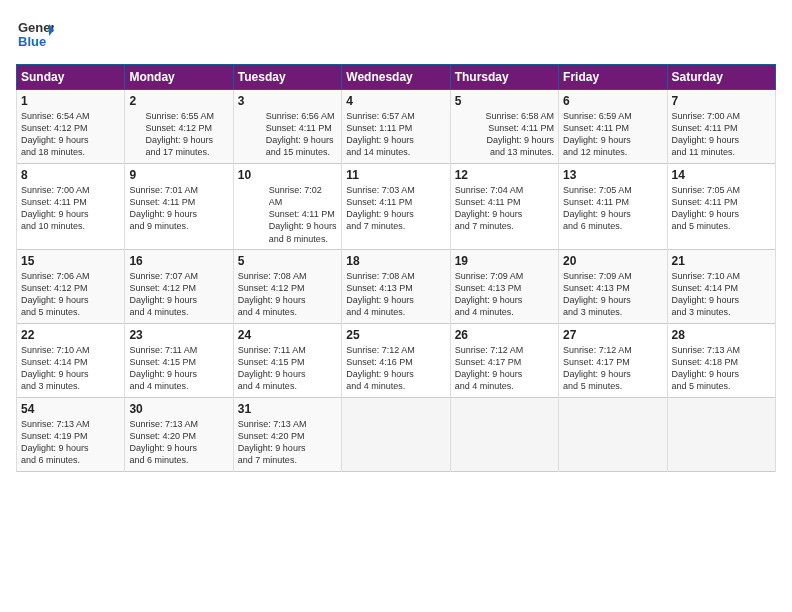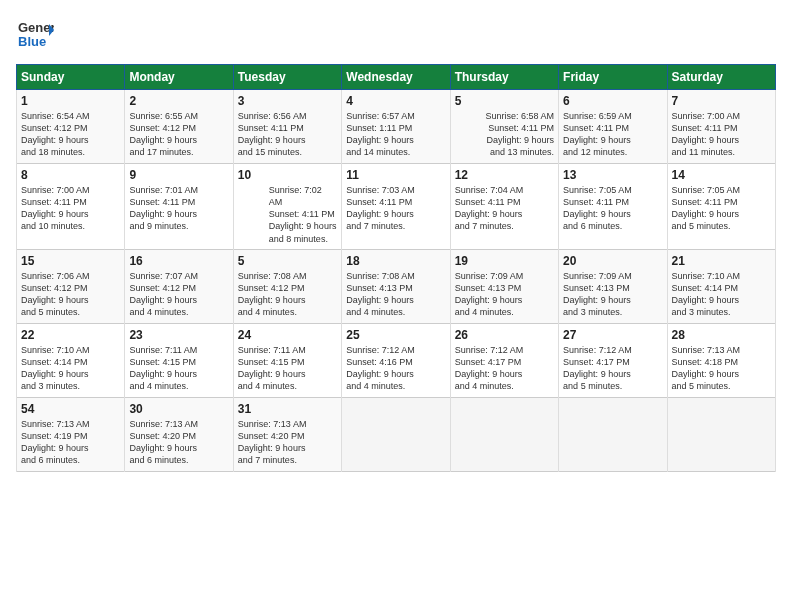--- a/index.html
+++ b/index.html
@@ -36,21 +36,21 @@
     .location {
       font-size: 14px;
       color: #555;
     }
     table {
       width: 100%;
       border-collapse: collapse;
       table-layout: fixed;
     }
     thead th {
-      background-color: #15803d;
+      background-color: #701a75;
       color: #fff;
       font-size: 12px;
       font-weight: bold;
       padding: 5px 4px;
       text-align: left;
       border: 1px solid #1a5a99;
     }
     tbody tr {
       border-bottom: 1px solid #ccc;
     }
@@ -120,28 +120,28 @@
     <tr>
           <td>
             <span class="day-num">1</span>
             <div class="cell-content" style="white-space: pre-line;">Sunrise: 6:54 AM
 Sunset: 4:12 PM
 Daylight: 9 hours
 and 18 minutes.</div>
           </td>
           <td>
             <span class="day-num">2</span>
-            <div class="cell-content" style="white-space: pre-line;">Sunrise: 6:55 AM
+            <div class="cell-content" style="white-space: pre-line; margin-left: 16px;">Sunrise: 6:55 AM
 Sunset: 4:12 PM
 Daylight: 9 hours
 and 17 minutes.</div>
           </td>
           <td>
             <span class="day-num">3</span>
-            <div class="cell-content" style="white-space: pre-line;">Sunrise: 6:56 AM
+            <div class="cell-content" style="white-space: pre-line; margin-left: 28px;">Sunrise: 6:56 AM
 Sunset: 4:11 PM
 Daylight: 9 hours
 and 15 minutes.</div>
           </td>
           <td>
             <span class="day-num">4</span>
             <div class="cell-content" style="white-space: pre-line;">Sunrise: 6:57 AM
 Sunset: 1:11 PM
 Daylight: 9 hours
 and 14 minutes.</div>

